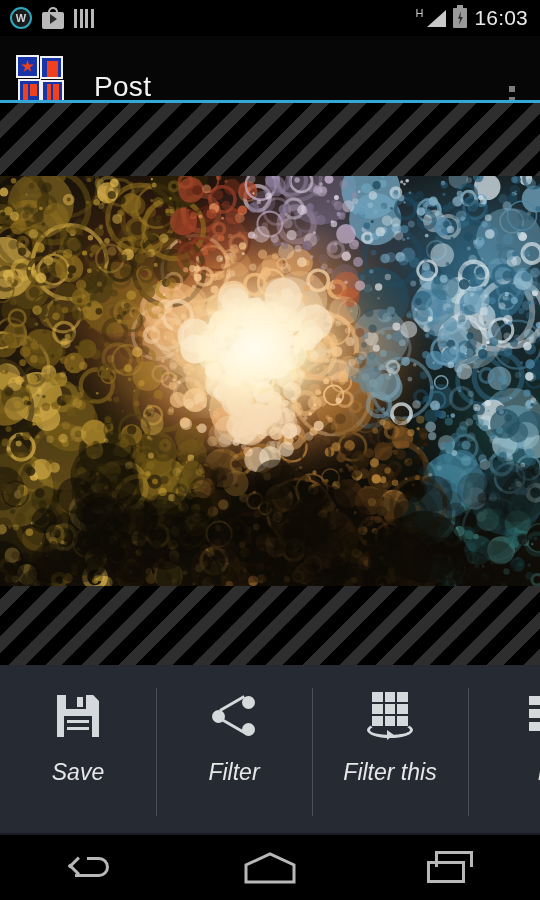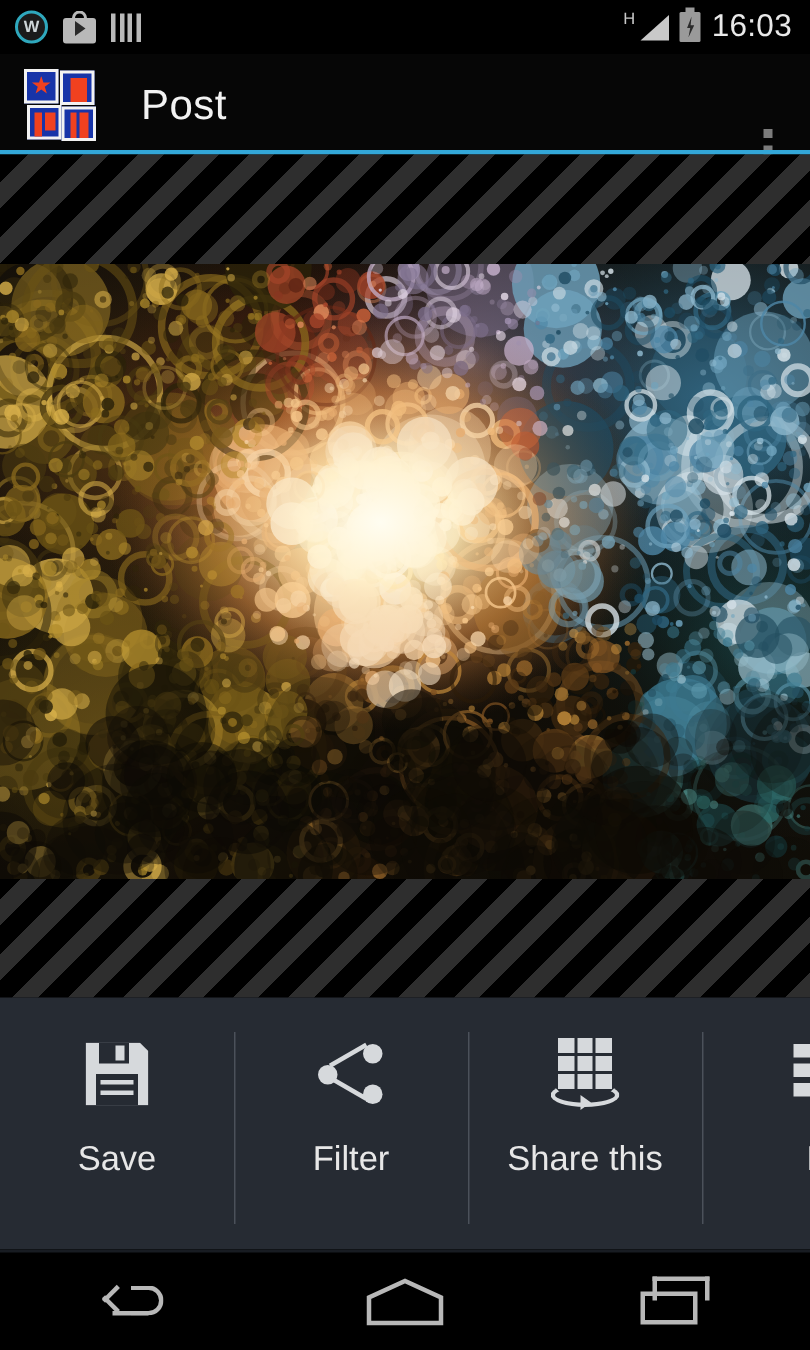--- a/index.html
+++ b/index.html
@@ -36,21 +36,21 @@
         border-right:19px solid #c9c9c9; border-top:17px solid transparent; }
   .ic-batt{ position:relative; width:14px; height:20px; background:#9a9a9a; border-radius:1px; }
   .ic-batt:before{ content:""; position:absolute; left:4px; top:-3px; width:6px; height:3px; background:#9a9a9a; }
   .ic-batt .bolt{ position:absolute; left:4px; top:3px; width:6px; height:14px; background:#2b2b2b;
         clip-path:polygon(60% 0,10% 55%,45% 55%,25% 100%,90% 42%,50% 42%); }
   .sb-time{ font-size:21px; color:#e9e9e9; letter-spacing:0.2px; }
 
   
   #actionbar{
     position:absolute; left:0; top:36px; width:540px; height:67px;
-    background:#060606; display:flex; align-items:center;
+    background:#060606; display:flex; align-items:flex-end;
   }
   #actionbar:after{ content:""; position:absolute; left:0; bottom:0; width:540px; height:3px; background:#33a7d8; }
   .app-icon{ margin-left:16px; width:48px; height:48px; position:relative; }
   .tile{ position:absolute; width:23px; height:23px; background:#1734a8; border:2px solid #f2f2f2; }
   .tile.t1{ left:0; top:0; }
   .tile.t2{ left:24px; top:1px; }
   .tile.t3{ left:2px; top:24px; }
   .tile.t4{ left:25px; top:25px; }
   .star{ position:absolute; left:3px; top:3px; width:13px; height:13px; background:#f0411f;
      clip-path:polygon(50% 0%,61% 35%,98% 35%,68% 57%,79% 91%,50% 70%,21% 91%,32% 57%,2% 35%,39% 35%); }
@@ -70,21 +70,21 @@
   
   #photo{
     position:absolute; left:0; top:176px; width:540px; height:410px;
     overflow:hidden; background:#140f08;
   }
   #photo svg{ display:block; width:540px; height:410px; }
 
   
   #toolbar{
     position:absolute; left:0; top:665px; width:540px; height:168px;
-    background:#262b33; display:flex; align-items:stretch;
+    background:#262b33; display:flex; align-items:stretch;font-style:italic;
   }
   .tb-item{ position:relative; width:156px; flex:0 0 156px;
       display:flex; flex-direction:column; align-items:center; }
   .tb-item .ico{ height:62px; margin-top:20px; display:flex; align-items:center; justify-content:center; }
   .tb-item .lbl{ font-size:23px; color:#e7e7e7; margin-top:12px; white-space:nowrap; }
   .tb-div{ position:absolute; left:0; top:23px; width:1px; height:128px; background:#4b515a; }
 
   
   .sv{ position:relative; width:42px; height:42px; background:#d6d9dc;
       clip-path:polygon(0 0, 86% 0, 100% 14%, 100% 100%, 0 100%); }
@@ -2701,21 +2701,21 @@
               <span></span>
               <span></span>
             <span></span>
               <span></span>
               <span></span>
           </div>
           <div class="ring"></div>
             <div class="arw"></div>
         </div>
       </div>
-      <div class="lbl">Share this</div>
+      <div class="lbl">Filter this</div>
     </div>
 
     <div class="tb-item">
       <div class="tb-div"></div>
       <div class="ico">
         <div class="ls">
             <i></i>
             <i></i>
             <i></i>
           </div>

